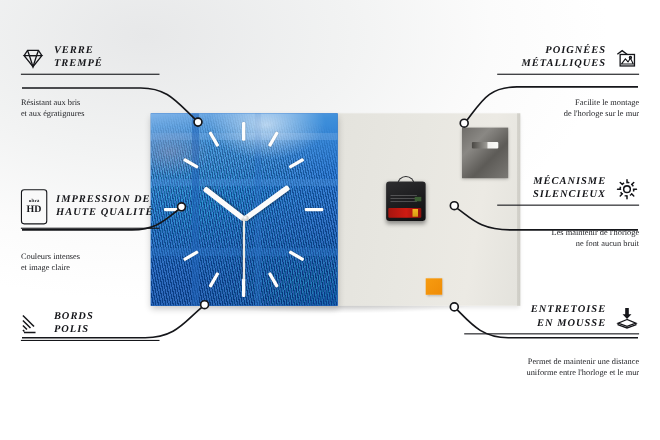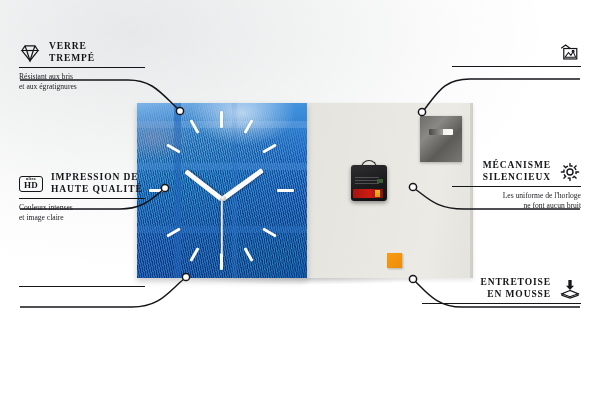--- a/index.html
+++ b/index.html
@@ -108,35 +108,35 @@
 
   
   svg.lines{ position:absolute; inset:0; width:600px; height:400px; pointer-events:none; }
   .ln{ fill:none; stroke:#15161a; stroke-width:1.5; }
   .dot{ fill:#ffffff; stroke:#15161a; stroke-width:1.5; }
 
   .cal{ position:absolute; }
   .cal .row{ display:flex; align-items:center; gap:8px; }
   .cal .ttl{
     font-weight:700; font-size:9.5px; letter-spacing:.9px; color:#141519;
-    line-height:11.5px; text-transform:uppercase; white-space:nowrap;
+    line-height:11.5px; text-transform:uppercase; white-space:nowrap;font-style:italic;
   }
   .cal .rule{ height:1.4px; background:#15161a; margin-top:3px; }
   .cal .sub{
-    font-size:7.6px; line-height:9.4px; color:#1c1d21; margin-top:4px; white-space:nowrap;
+    font-size:7.6px; line-height:9.4px; color:#1c1d21; margin-top:20px; white-space:nowrap;
   }
   .cal.left .ttl{ text-align:left; }
   .cal.left .sub{ text-align:left; }
   .cal.right .row{ justify-content:flex-end; }
   .cal.right .ttl{ text-align:right; }
   .cal.right .sub{ text-align:right; }
   .ico{ width:22px; height:22px; flex:0 0 22px; display:block; }
   .ico svg{ display:block; width:22px; height:22px; }
   .hdbox{
-    width:24px; height:16px; border:1.4px solid #15161a; border-radius:3px;
+    width:24px; height:32px; border:1.4px solid #15161a; border-radius:3px;
     display:flex; flex-direction:column; align-items:center; justify-content:center;
     flex:0 0 24px;
   }
   .hdbox .u{ font-size:4.2px; font-weight:700; letter-spacing:.2px; line-height:4.4px; color:#15161a; }
   .hdbox .h{ font-size:9px; font-weight:700; letter-spacing:.2px; line-height:9px; color:#15161a; }
 </style>
 </head>
 <body>
 
 <div id="stage">
@@ -228,65 +228,82 @@
         <span class="u">ultra</span>
         <span class="h">HD</span>
       </span>
       <span class="ttl"><span>IMPRESSION DE</span><br><span>HAUTE QUALITÉ</span></span>
     </div>
     <div class="rule"></div>
     <div class="sub"><span>Couleurs intenses</span><br><span>et image claire</span></div>
   </div>
 
   <div class="cal left" style="left:19px;top:283px;width:126px;">
+    <div class="row">
+      <span class="ico">
+        <svg viewBox="0 0 24 24">
+            <g stroke="#15161a" stroke-width="1.5" fill="none">
+          <path d="M2 3 L13 14"></path>
+              <path d="M2 8 L9.5 15.5"></path>
+              <path d="M2 13 L6 17"></path>
+          <path d="M2 17.5 L3.5 19"></path>
+              <path d="M3 20 L14.5 20"></path>
+        </g>
+          </svg>
+      </span>
+      <span class="ttl"><span>BORDS</span><br><span>POLIS</span></span>
+    </div>
     <div class="rule"></div>
   </div>
 
   <div class="cal right" style="left:452px;top:41px;width:129px;">
     <div class="row">
+      <span class="ttl"><span>POIGNÉES</span><br><span>MÉTALLIQUES</span></span>
       <span class="ico">
         <svg viewBox="0 0 24 24">
             <g fill="none" stroke="#15161a" stroke-width="1.3">
           <rect x="5.2" y="8.2" width="14.2" height="11.4"></rect>
           <path d="M12.3 8.2 7.2 4.4 2.4 8"></path>
           <path d="M6.6 17.6 10.4 12.6 13 15.6 15.4 11.8 18.2 17.6Z" stroke-width="1.1"></path>
           <circle cx="15.4" cy="11.2" r="1.05"></circle>
         </g>
           </svg>
       </span>
     </div>
     <div class="rule"></div>
+    <div class="sub"><span>Facilite le montage</span><br><span>de l'horloge sur le mur</span></div>
   </div>
 
   <div class="cal right" style="left:452px;top:160px;width:129px;">
     <div class="row">
       <span class="ttl"><span>MÉCANISME</span><br><span>SILENCIEUX</span></span>
       <span class="ico">
         <svg viewBox="0 0 24 24">
             <g fill="none" stroke="#15161a" stroke-width="1.5">
           <circle cx="12" cy="12" r="3.3"></circle>
           <path d="M12 2.6v3M12 18.4v3M2.6 12h3M18.4 12h3M5.3 5.3l2.1 2.1M16.6 16.6l2.1 2.1M18.7 5.3l-2.1 2.1M7.4 16.6l-2.1 2.1" stroke-linecap="round"></path>
           <circle cx="12" cy="12" r="6.8" stroke-dasharray="2.4 2.9"></circle>
         </g>
           </svg>
       </span>
     </div>
     <div class="rule"></div>
-    <div class="sub"><span>Les uniforme de l'horloge</span><br><span>ne font aucun bruit</span></div>
+    <div class="sub"><span>Les maintenir de l'horloge</span><br><span>ne font aucun bruit</span></div>
   </div>
 
   <div class="cal right" style="left:422px;top:277px;width:159px;">
     <div class="row">
       <span class="ttl"><span>ENTRETOISE</span><br><span>EN MOUSSE</span></span>
       <span class="ico">
         <svg viewBox="0 0 24 24">
             <g fill="none" stroke="#15161a" stroke-width="1.3">
           <path d="M10.2 2.2h3.6v6.2h2.6L12 13.2 7.6 8.4h2.6Z" fill="#15161a" stroke="none"></path>
           <path d="M12 13.6 3.2 17.2 12 20.4 20.8 17.2Z"></path>
           <path d="M3.2 17.2v1.6L12 22l8.8-3.2v-1.6"></path>
         </g>
           </svg>
       </span>
     </div>
     <div class="rule"></div>
+    <div class="sub"><span>Permet de maintenir une distance</span><br><span>uniforme entre l'horloge et le mur</span></div>
   </div>
 
 </div>
 
 </body></html>

